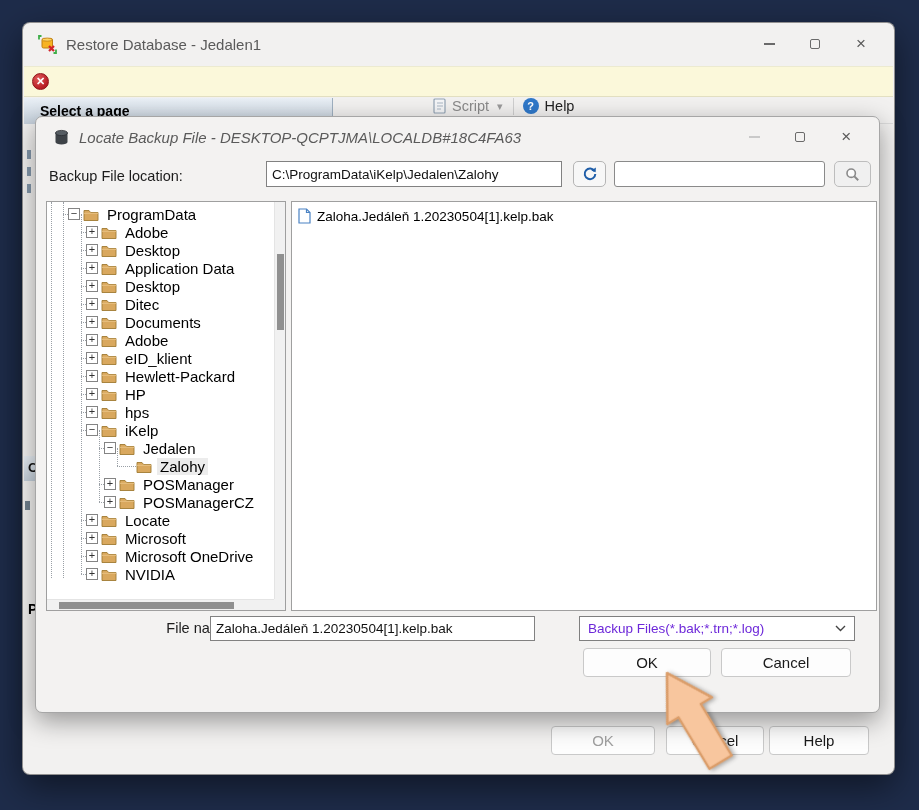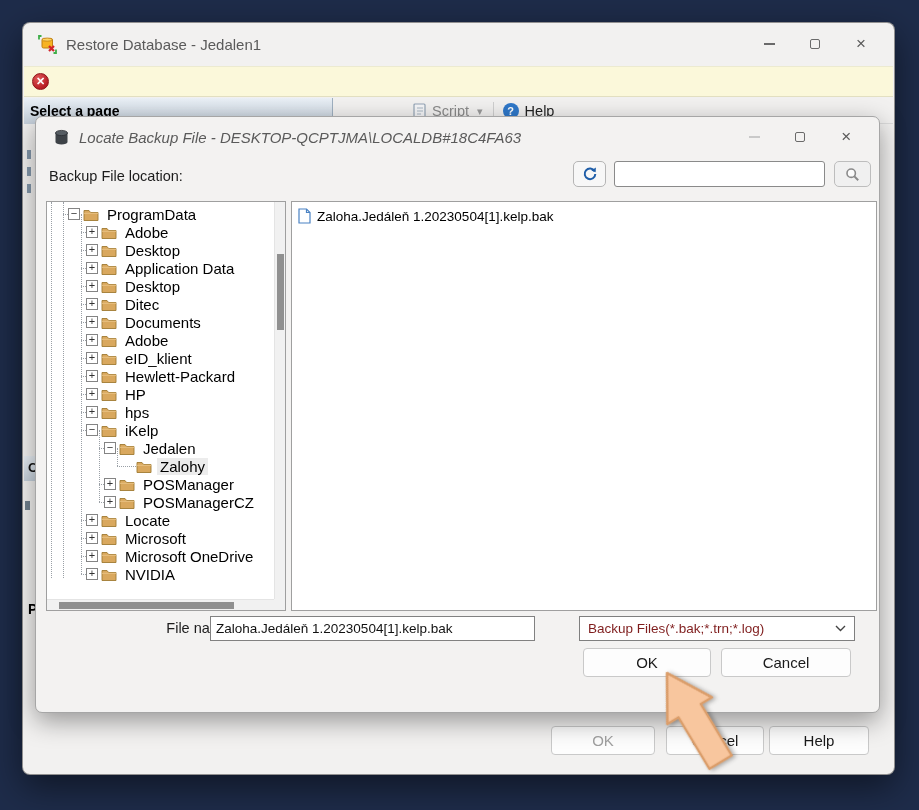--- a/index.html
+++ b/index.html
@@ -23,22 +23,22 @@
 
   .error-bar { position:absolute; left:1px; right:1px; top:43px; height:31px; background:#fbf8da;
     border-top:1px solid #ecead0; border-bottom:1px solid #e3e0c2; display:flex; align-items:center; }
   .error-icon { margin-left:8px; width:17px; height:17px; border-radius:50%;
     background:radial-gradient(circle at 35% 30%, #e05a5a, #b81d24 70%); border:1px solid #8e1419;
     color:#fff; font-size:11px; font-weight:bold; display:flex; align-items:center; justify-content:center; }
   .error-text { margin-left:7px; font-size:14.5px; color:#14142e; }
 
   .header-row { position:absolute; left:1px; right:1px; top:75px; height:26px; display:flex; }
   .select-page-hd { width:309px; background:linear-gradient(#eaf0f6,#c5d0db); border-right:1px solid #9fb0c0;
-    display:flex; align-items:center; font-weight:bold; font-size:14px; color:#000; padding-left:6px; }
-  .mini-toolbar { flex:1; background:#f2f1f0; border-bottom:1px solid #dcdcdc; display:flex; align-items:center; padding-left:80px; }
+    display:flex; align-items:center; font-weight:bold; font-size:14px; color:#000; padding-left:16px; }
+  .mini-toolbar { flex:1; background:#f2f1f0; border-bottom:1px solid #dcdcdc; display:flex; align-items:flex-start; padding-left:100px; }
   .script-icon { width:14px; height:16px; margin-right:5px; }
   .script-label { font-size:14.5px; color:#8a8a8a; }
   .dd-arrow { font-size:11px; color:#9a9a9a; margin:2px 10px 0 8px; }
   .tb-sep { width:1px; height:17px; background:#cfcfcf; margin-right:9px; }
   .help-icon { width:16px; height:16px; border-radius:50%; background:#2f78c9; color:#fff; font-size:11px;
     font-weight:bold; display:flex; align-items:center; justify-content:center; margin-right:6px; }
   .help-label { font-size:14.5px; color:#222; }
 
   
   .frag-mark { position:absolute; width:4px; height:9px; background:#8296aa; }
@@ -94,21 +94,21 @@
 
   .file-panel { position:absolute; left:255px; top:84px; width:586px; height:410px; background:#fff;
     border:1px solid #9f9f9f; padding:5px 6px; }
   .file-item { display:flex; align-items:center; height:18px; }
   .fileicon { width:13px; height:16px; margin-right:6px; display:flex; }
   .filelabel { font-size:13.5px; color:#000; }
 
   .fname-label { position:absolute; left:108px; top:503px; width:90px; text-align:right; font-size:14.5px; color:#1c1c1c; }
   .fname-input { left:174px; top:499px; width:325px; height:25px; }
   .ftype-select { position:absolute; left:543px; top:499px; width:276px; height:25px; background:#fff;
-    border:1px solid #7f7f7f; display:flex; align-items:center; font-size:13.5px; color:#7f1d1d; padding:8px 8px; }
+    border:1px solid #7f7f7f; display:flex; align-items:center; font-size:13.5px; color:#6d28d9; padding:8px 8px; }
   .ftype-select svg { margin-left:auto; }
   .locate-ok     { left:547px; top:531px; width:128px; }
   .locate-cancel { left:685px; top:531px; width:130px; }
 
   .cursor-arrow { position:absolute; left:0; top:0; width:919px; height:810px; pointer-events:none; z-index:50; }
 </style>
 </head>
 <body>
 
 <div id="stage">
@@ -184,20 +184,21 @@
         <div class="winbtn">
             <span class="maxbox"></span>
           </div>
         <div class="winbtn closex">
             <span>×</span>
           </div>
       </div>
     </div>
 
     <div class="loc-label">Backup File location:</div>
+    <input class="tb loc-input" value="C:\ProgramData\iKelp\Jedalen\Zalohy" style="">
     <div class="refresh-btn">
       <svg width="16" height="16" viewBox="0 0 16 16">
         <path d="M12.6 5.2 A5.3 5.3 0 1 0 13.3 8" fill="none" stroke="#1e5da8" stroke-width="2"></path>
         <path d="M13.9 1.6 L13.6 6.2 L9.3 4.6 Z" fill="#1e5da8"></path>
       </svg>
     </div>
     <input class="tb search-input" value="" style="">
     <div class="search-btn">
       <svg width="15" height="15" viewBox="0 0 15 15">
         <circle cx="6.2" cy="6.2" r="4.2" fill="#fbfbfb" stroke="#8a8a8a" stroke-width="1.6"></circle>

